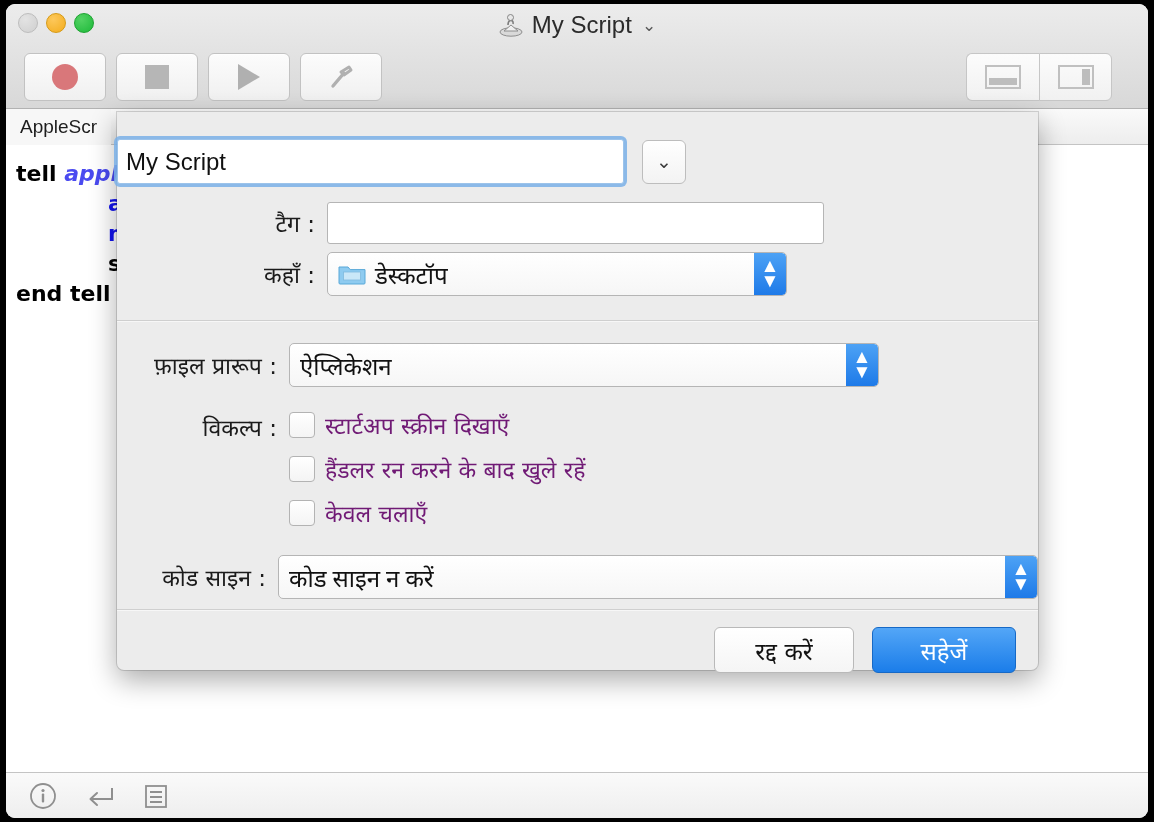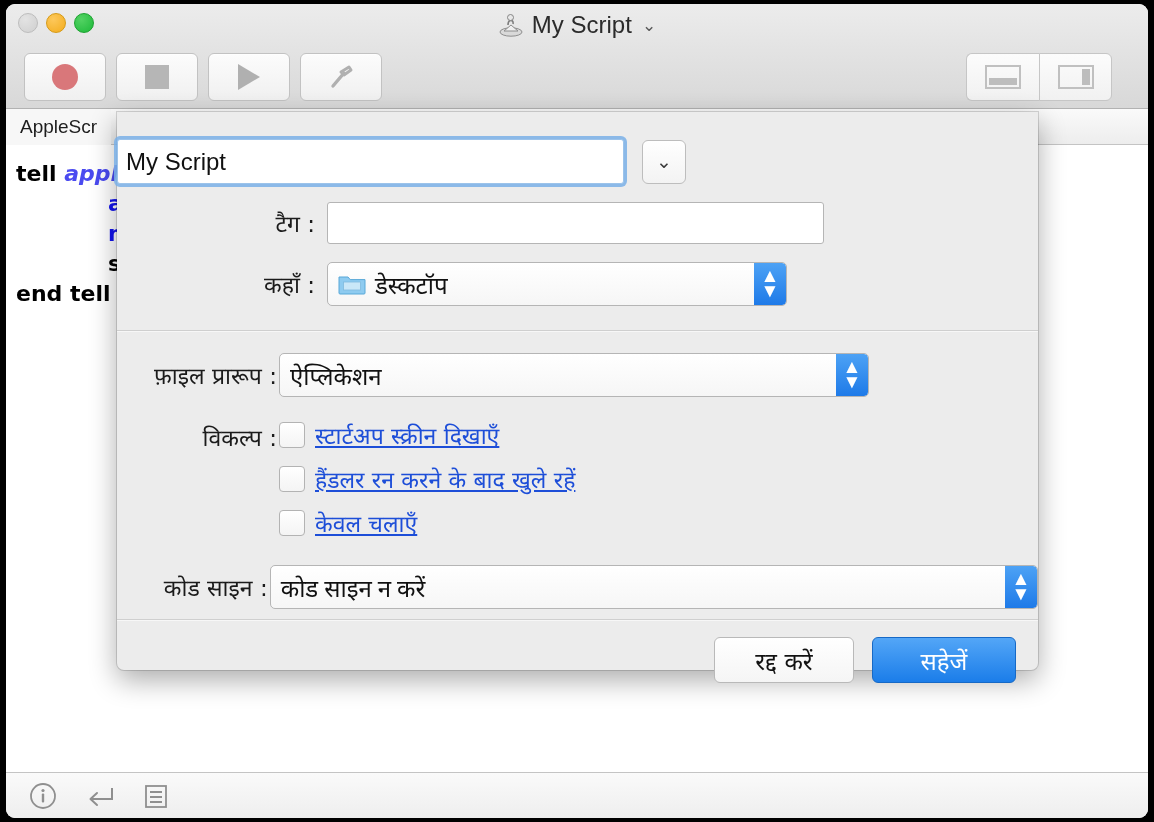--- a/index.html
+++ b/index.html
@@ -178,30 +178,30 @@
     display: flex; flex-direction: column; align-items: center; justify-content: center;
     color: #fff; line-height: 0.78; font-size: 19px; font-weight: bold;
   }
   .folder-ico { width: 28px; height: 22px; margin-right: 9px; flex: none; }
 
   #where-popup  { width: 460px; }
   #format-popup { width: 590px; align-items: center; }
   #sign-popup   { width: 815px; }
 
   #sec-mid { padding: 22px 0 10px 0; }
-  #sec-mid .rlabel { width: 160px; margin-right: 2px; }
+  #sec-mid .rlabel { width: 160px; margin-right: 12px; }
 
   .cbrow { display: flex; align-items: center; margin-bottom: 12px; }
   .checkbox {
     width: 26px; height: 26px; flex: none;
     background: linear-gradient(to bottom, #ffffff, #f4f4f4);
     border: 1px solid #b3b3b3; border-radius: 4px;
     margin-right: 10px;
   }
-  .cblabel { font-size: 23px; color: #1d4ed8; font-family: "DejaVu Sans", sans-serif; text-decoration: underline; }
+  .cblabel { font-size: 23px; color: #701a75; font-family: "DejaVu Sans", sans-serif; }
 
   
   #sec-buttons {
     display: flex; justify-content: flex-end; align-items: center;
     gap: 18px; padding: 17px 22px 0 0;
   }
   .dlgbtn {
     min-width: 140px; height: 46px;
     border-radius: 6px;
     display: flex; align-items: center; justify-content: center;
@@ -309,21 +309,21 @@
 
       <div class="row" style="margin-bottom:18px;">
         <div class="txtfield focused" id="name-field">
           <span>My Script</span>
         </div>
         <div class="disclosure-btn">
           <span>⌄</span>
         </div>
       </div>
 
-      <div class="row" style="margin-bottom:18px;">
+      <div class="row" style="margin-bottom:8px;">
         <div class="rlabel">टैग :</div>
         <div class="txtfield" id="tag-field">
           <span></span>
         </div>
       </div>
 
       <div class="row">
         <div class="rlabel">कहाँ :</div>
         <div class="popup" id="where-popup">
           <svg class="folder-ico" viewBox="0 0 28 22">

